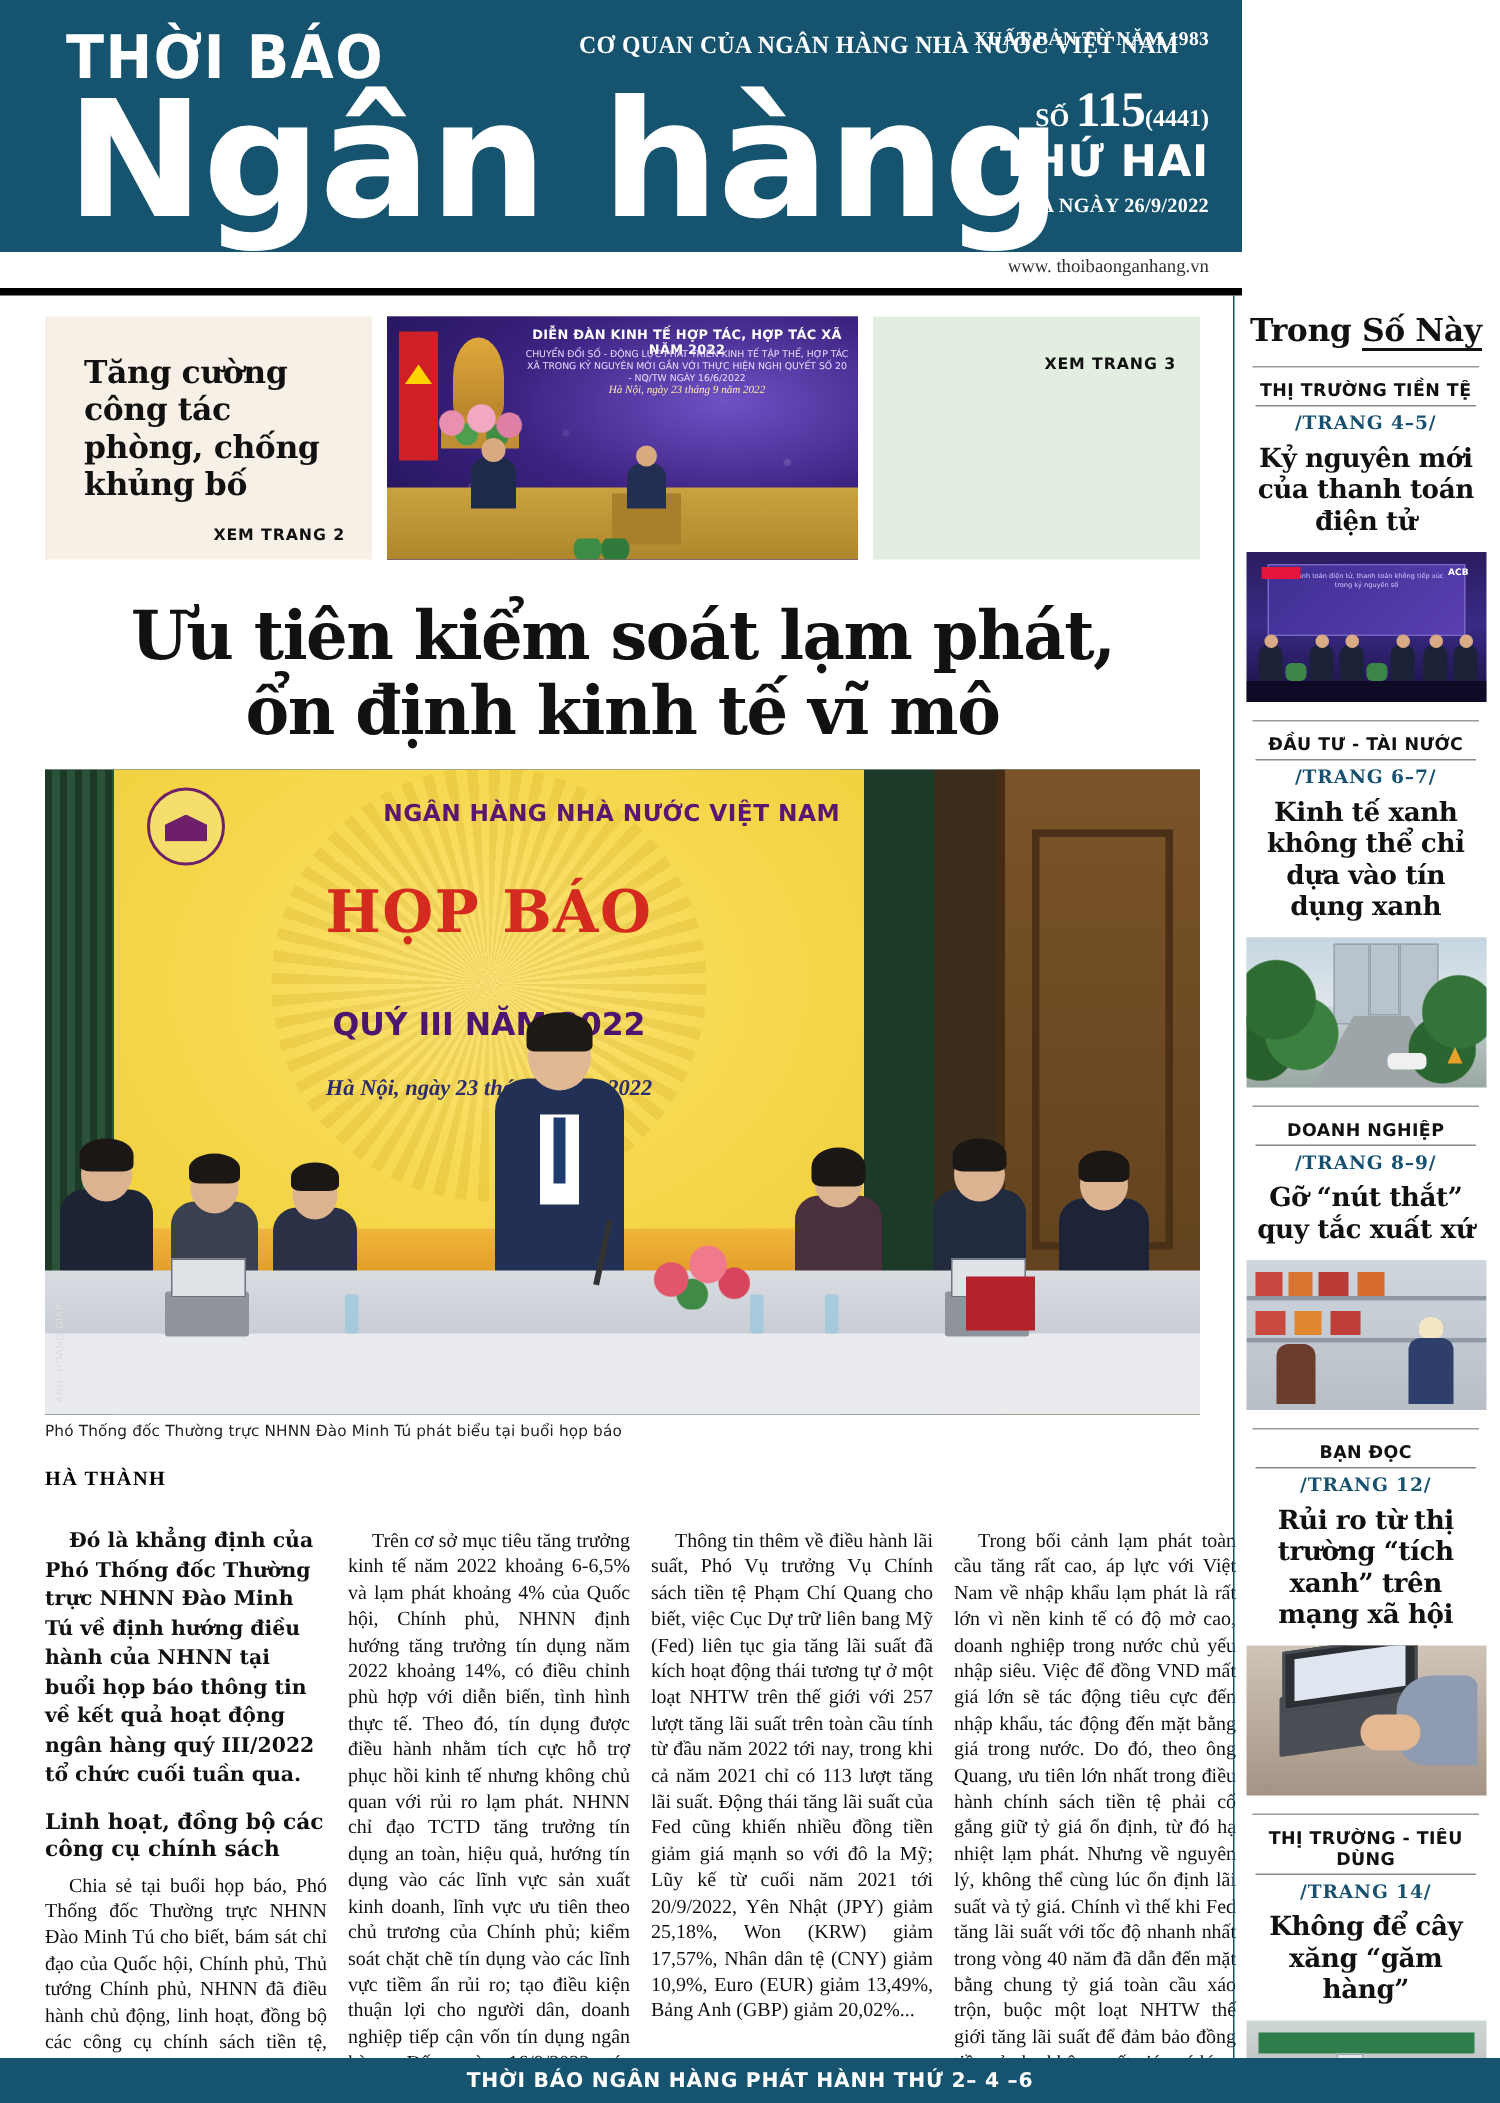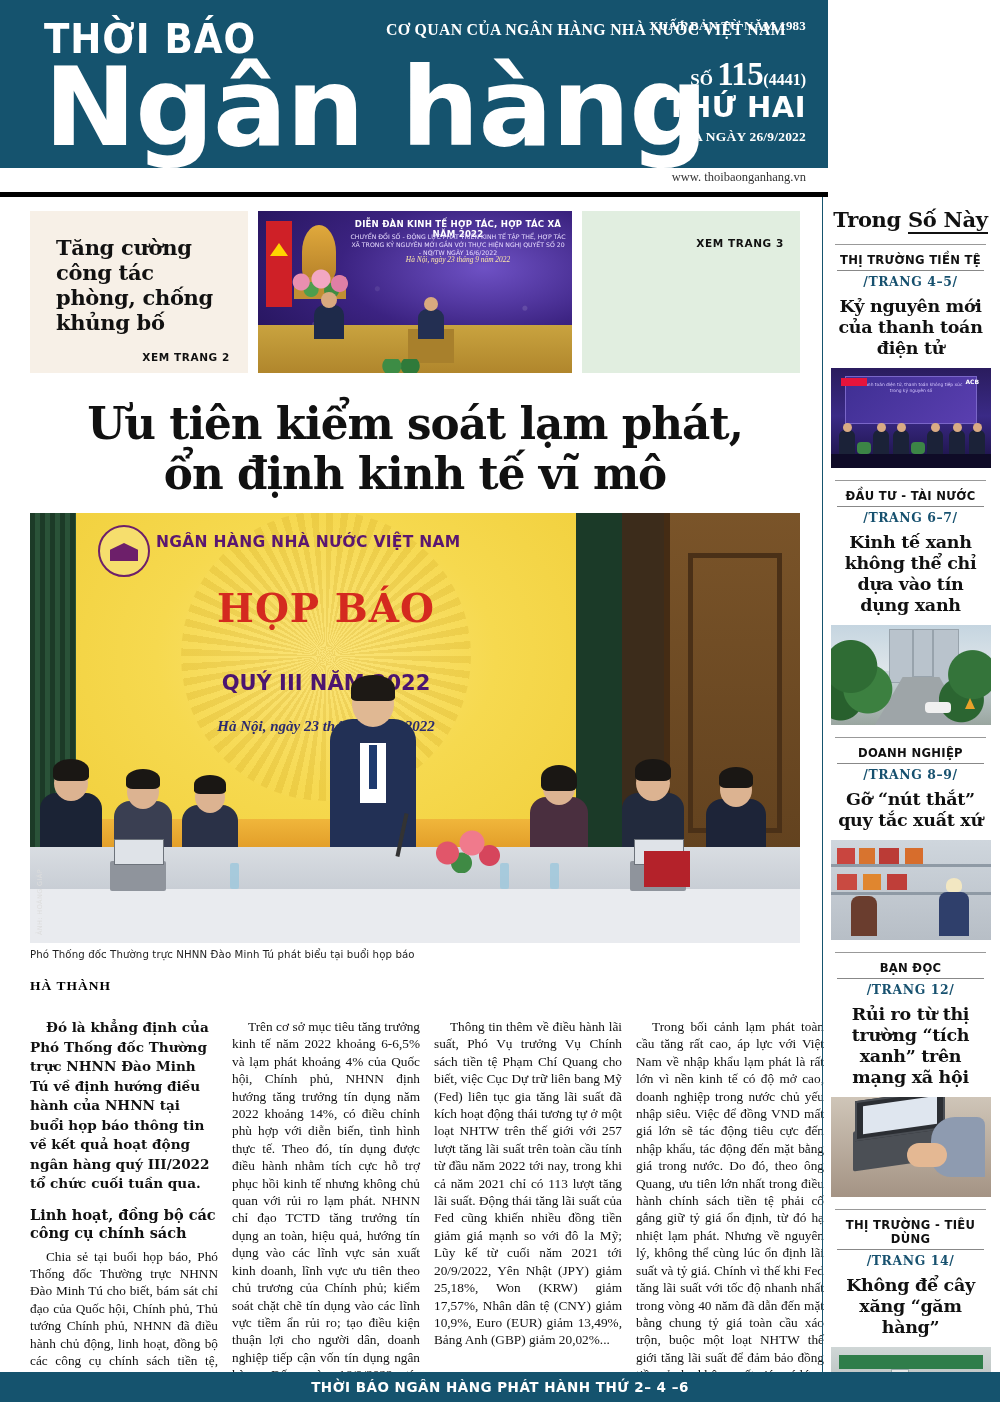--- a/index.html
+++ b/index.html
@@ -215,21 +215,21 @@
       radial-gradient(ellipse at 50% 42%, #fbe47a 0%, #f6d94f 48%, #f1cf3b 100%);
   }
   .mp-banner .seal{position:absolute;left:50%;top:42%;transform:translate(-50%,-50%);
     width:290px;height:290px;border-radius:50%;
     background:repeating-conic-gradient(rgba(210,170,40,.30) 0deg 3deg, rgba(245,220,110,.10) 3deg 6deg);
     opacity:.85;}
   .mp-logo{position:absolute;left:22px;top:12px;width:48px;height:48px;border-radius:50%;
     border:2px solid #6d1f6a;background:#f6de6d;}
   .mp-logo:after{content:"";position:absolute;left:10px;top:16px;width:28px;height:18px;background:#6d1f6a;
     clip-path:polygon(0 100%,0 38%,50% 0,100% 38%,100% 100%);}
-  .mp-l1{position:absolute;left:80px;right:16px;top:20px;text-align:left;
+  .mp-l1{position:absolute;left:80px;right:16px;top:20px;text-align:right;
     font-family:"DejaVu Sans",sans-serif;font-weight:bold;font-size:15.5px;color:#5b1770;letter-spacing:0.3px;}
   .mp-l2{position:absolute;left:0;right:0;top:72px;text-align:center;
     font-family:"DejaVu Serif",serif;font-weight:bold;font-size:39px;color:#d42a1f;letter-spacing:1px;}
   .mp-l3{position:absolute;left:0;right:0;top:122px;text-align:center;
     font-family:"DejaVu Sans",sans-serif;font-weight:bold;font-size:20px;color:#4b1570;letter-spacing:0.2px;}
   .mp-l4{position:absolute;left:0;right:0;top:158px;text-align:center;
     font-family:"DejaVu Sans",sans-serif;font-weight:bold;font-size:21px;color:#4b1570;}
   .mp-l5{position:absolute;left:0;right:0;top:205px;text-align:center;
     font-family:"Liberation Serif",serif;font-style:italic;font-weight:bold;font-size:15px;color:#2c2b6e;}
   .mp-strip{position:absolute;left:0;right:0;bottom:0;height:34px;

